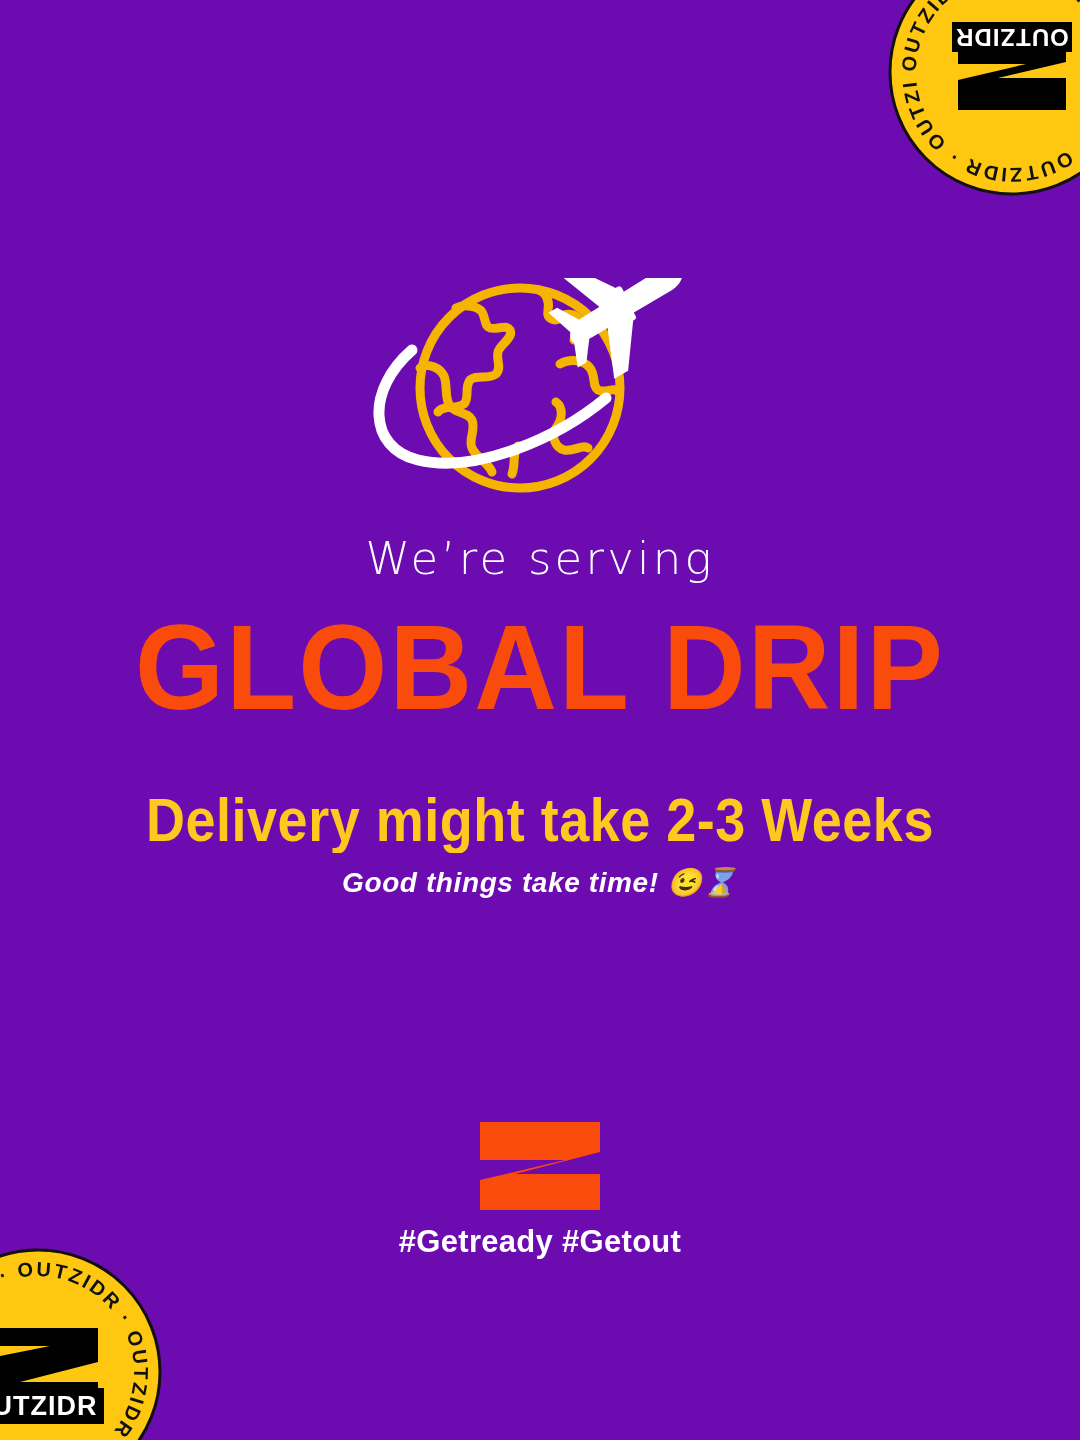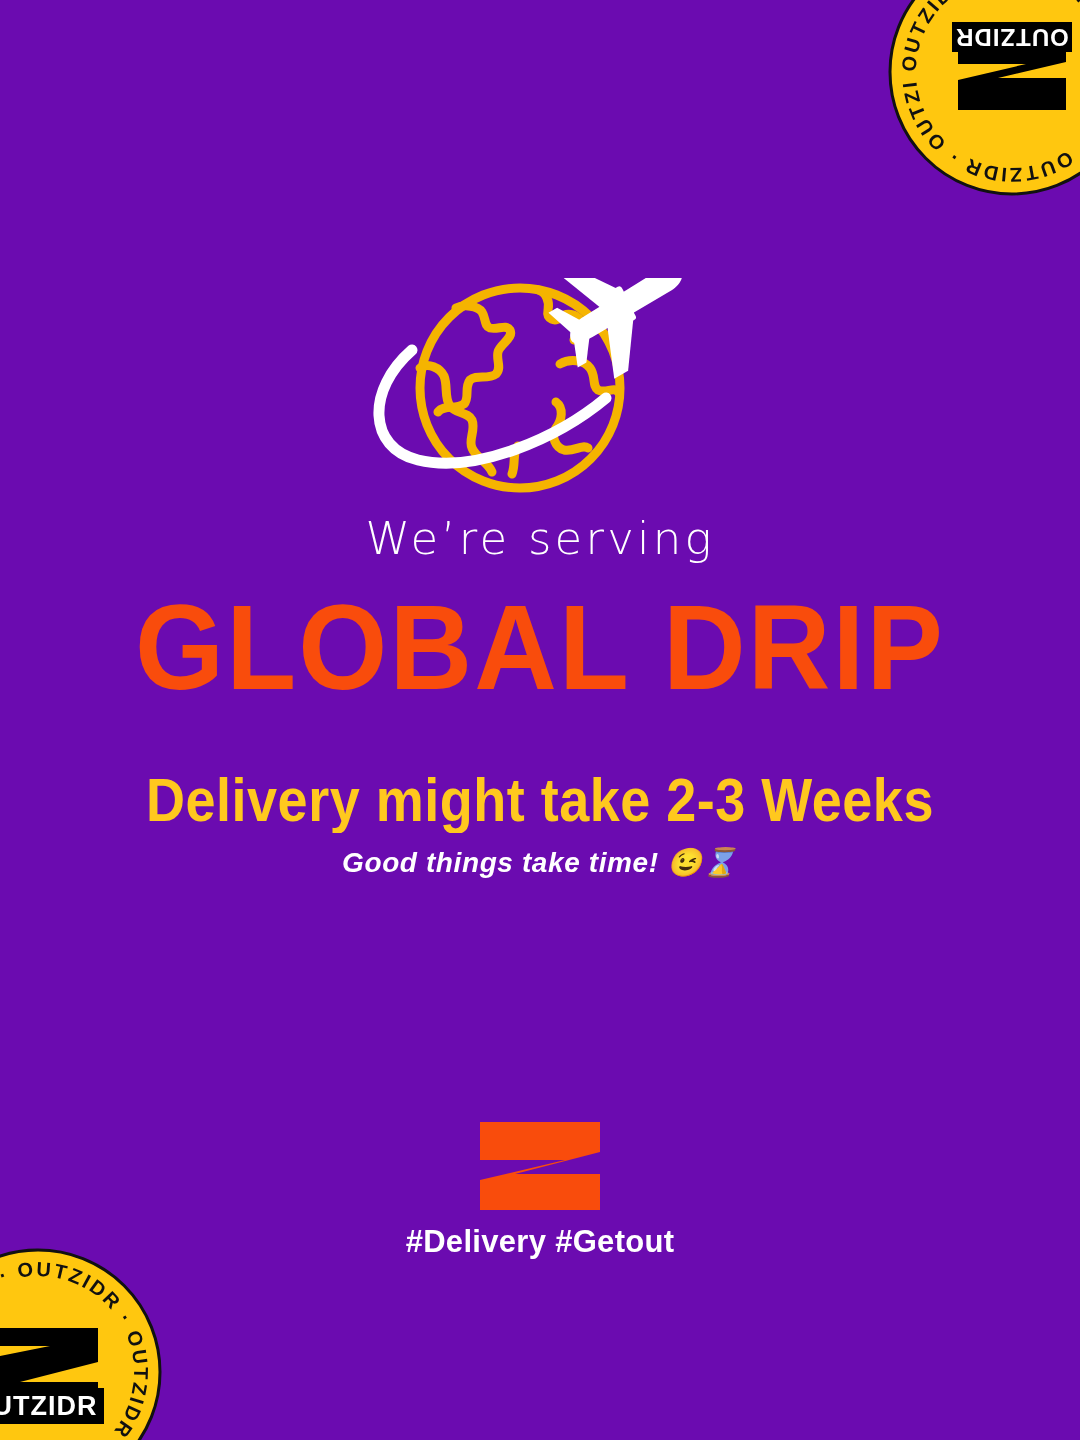--- a/index.html
+++ b/index.html
@@ -34,21 +34,21 @@
     top: 278px;
     width: 350px;
     height: 232px;
   }
   #globe-illustration svg { display: block; width: 100%; height: 100%; }
 
   
   #copy-block {
     position: absolute;
     left: 0;
-    top: 516px;
+    top: 536px;
     width: 1080px;
     text-align: center;
   }
 
   #line-serving {
     font-family: "DejaVu Sans", sans-serif;
     font-weight: 300;
     font-size: 45px;
     letter-spacing: 3.2px;
     color: #ffffff;
@@ -221,16 +221,16 @@
 
     <p id="delivery-time">Delivery might take 2-3 Weeks</p>
 
     <p id="delivery-note">Good things take time! 😉⌛</p>
   </div>
 
   <div id="footer-brand">
     <svg id="z-logo-mark" viewBox="0 0 126 92" xmlns="http://www.w3.org/2000/svg">
       <polygon points="3,2 123,2 123,32 38,54 123,54 123,90 3,90 3,60 88,40 3,40" fill="#F94C0C"></polygon>
     </svg>
-    <p id="hashtags">#Delivery #Getout</p>
+    <p id="hashtags">#Getready #Getout</p>
   </div>
 
 </div>
 
 </body></html>

